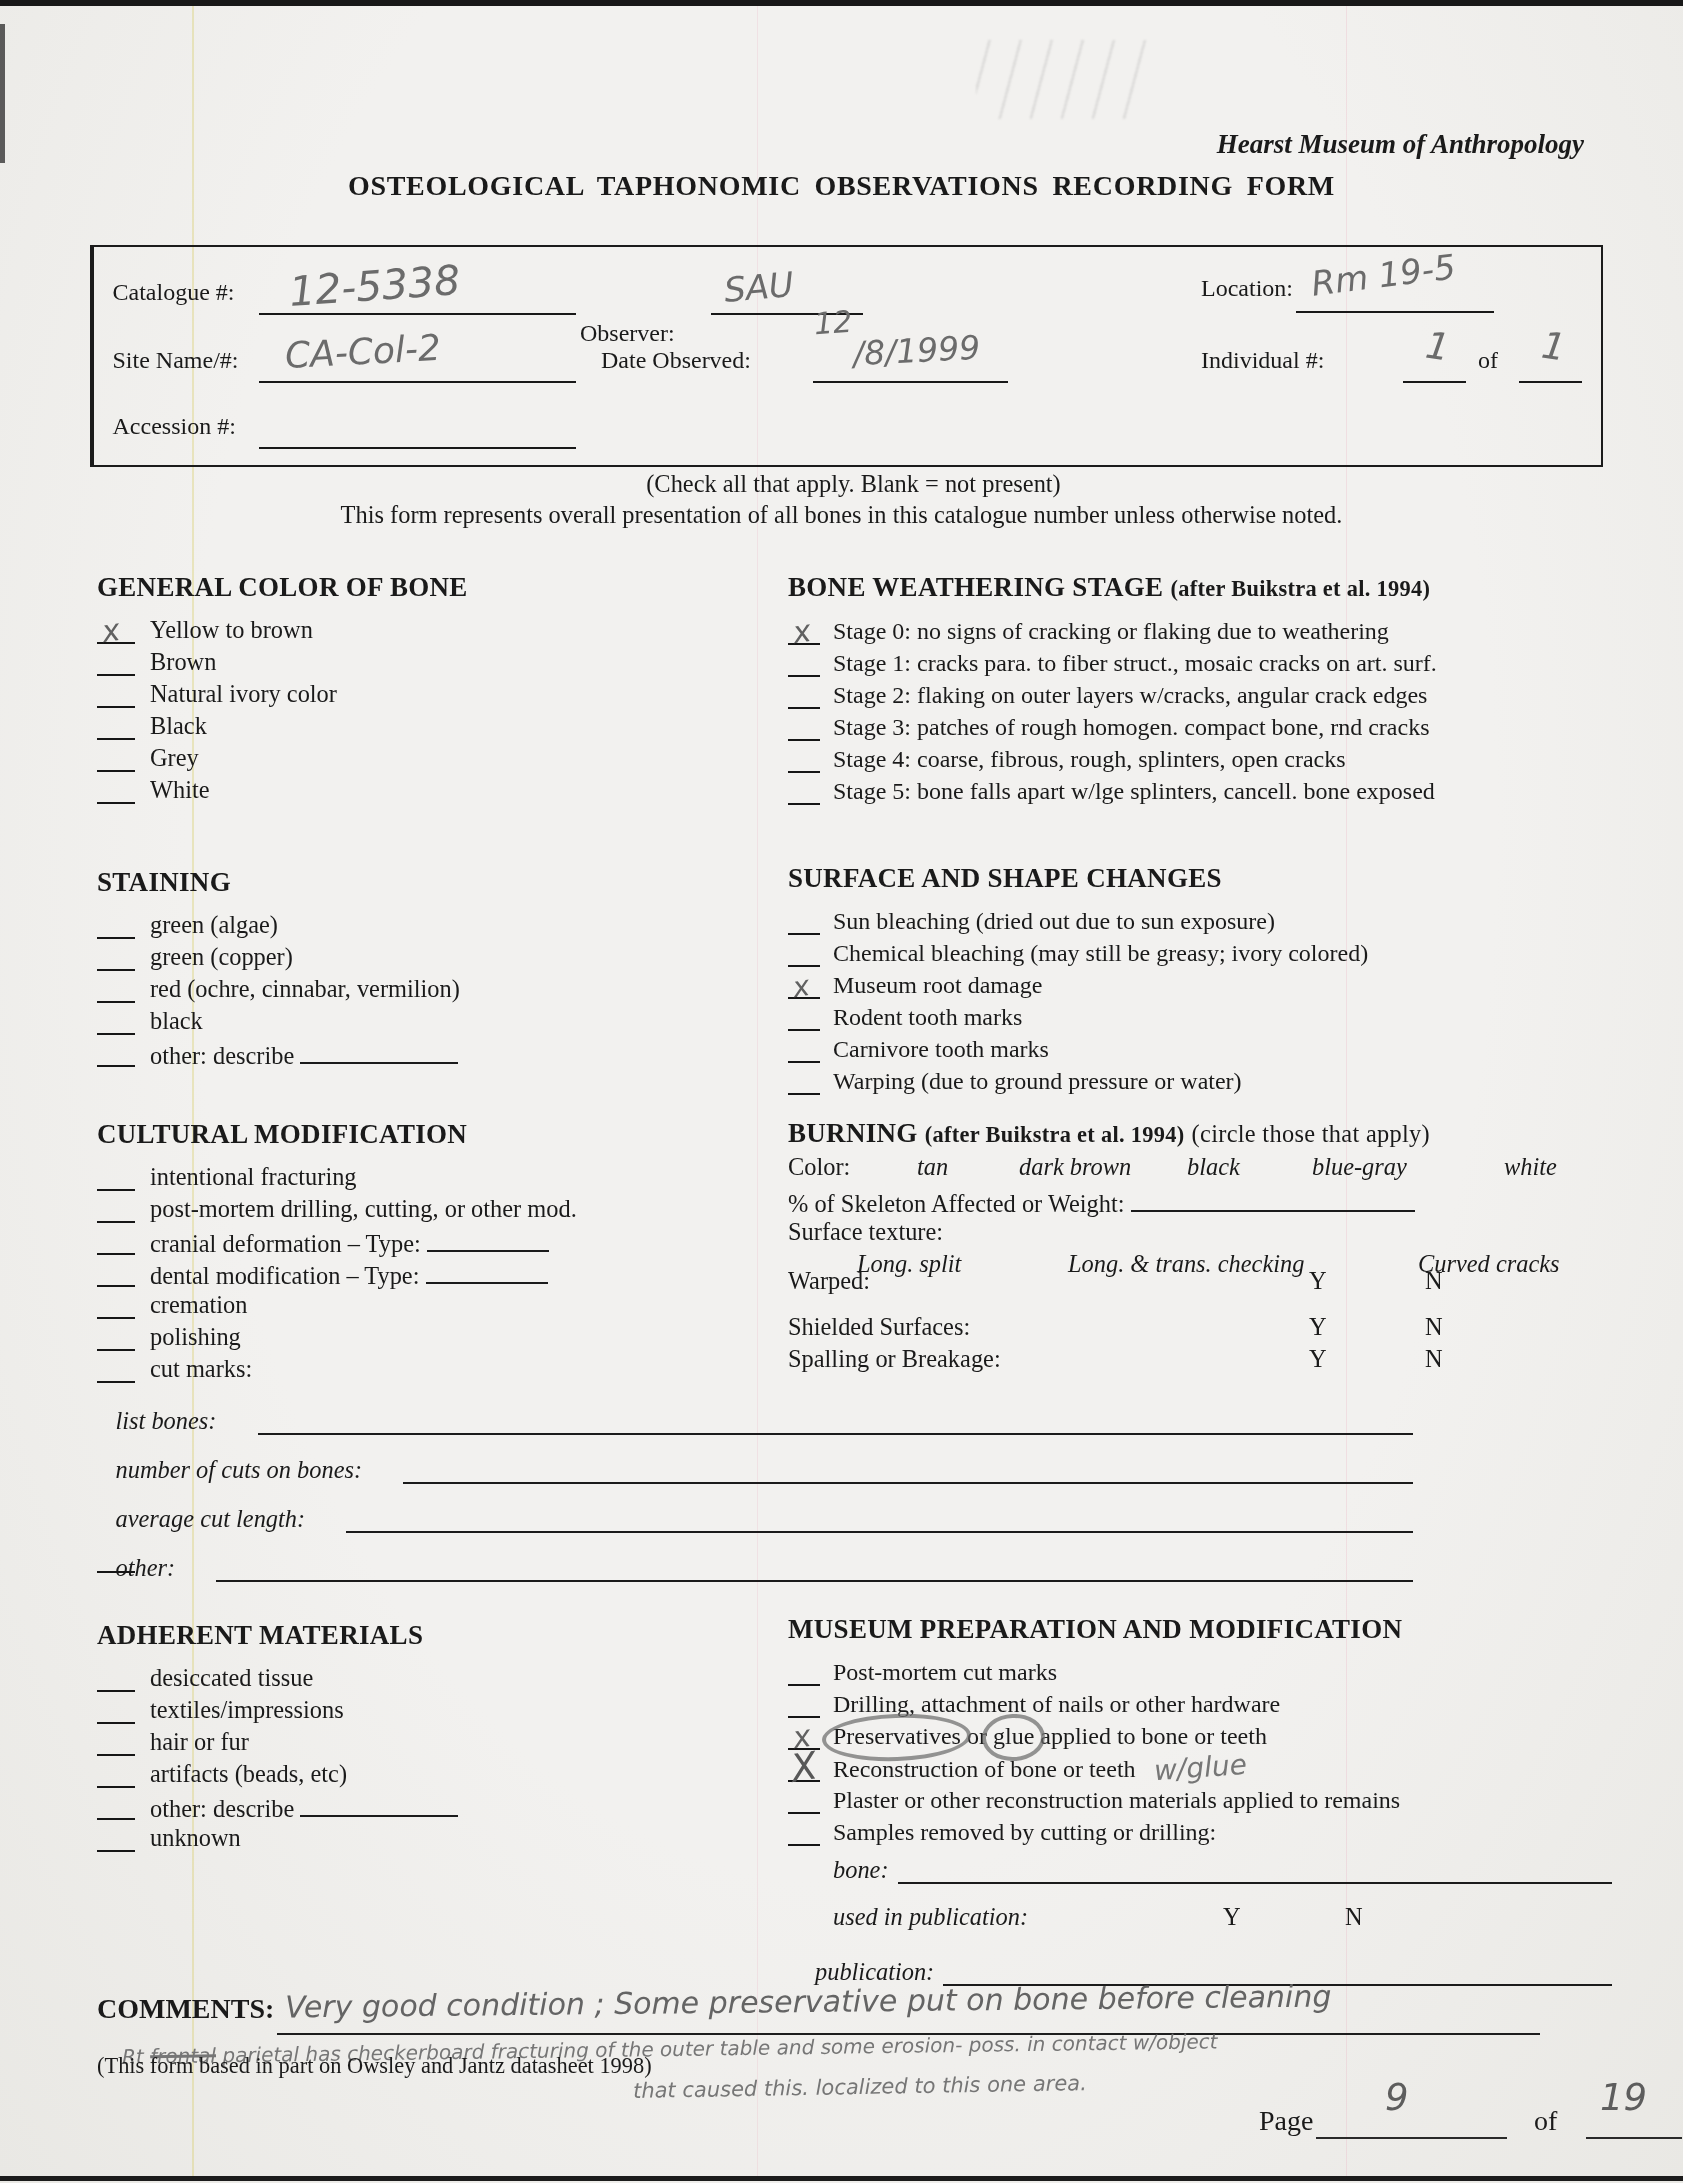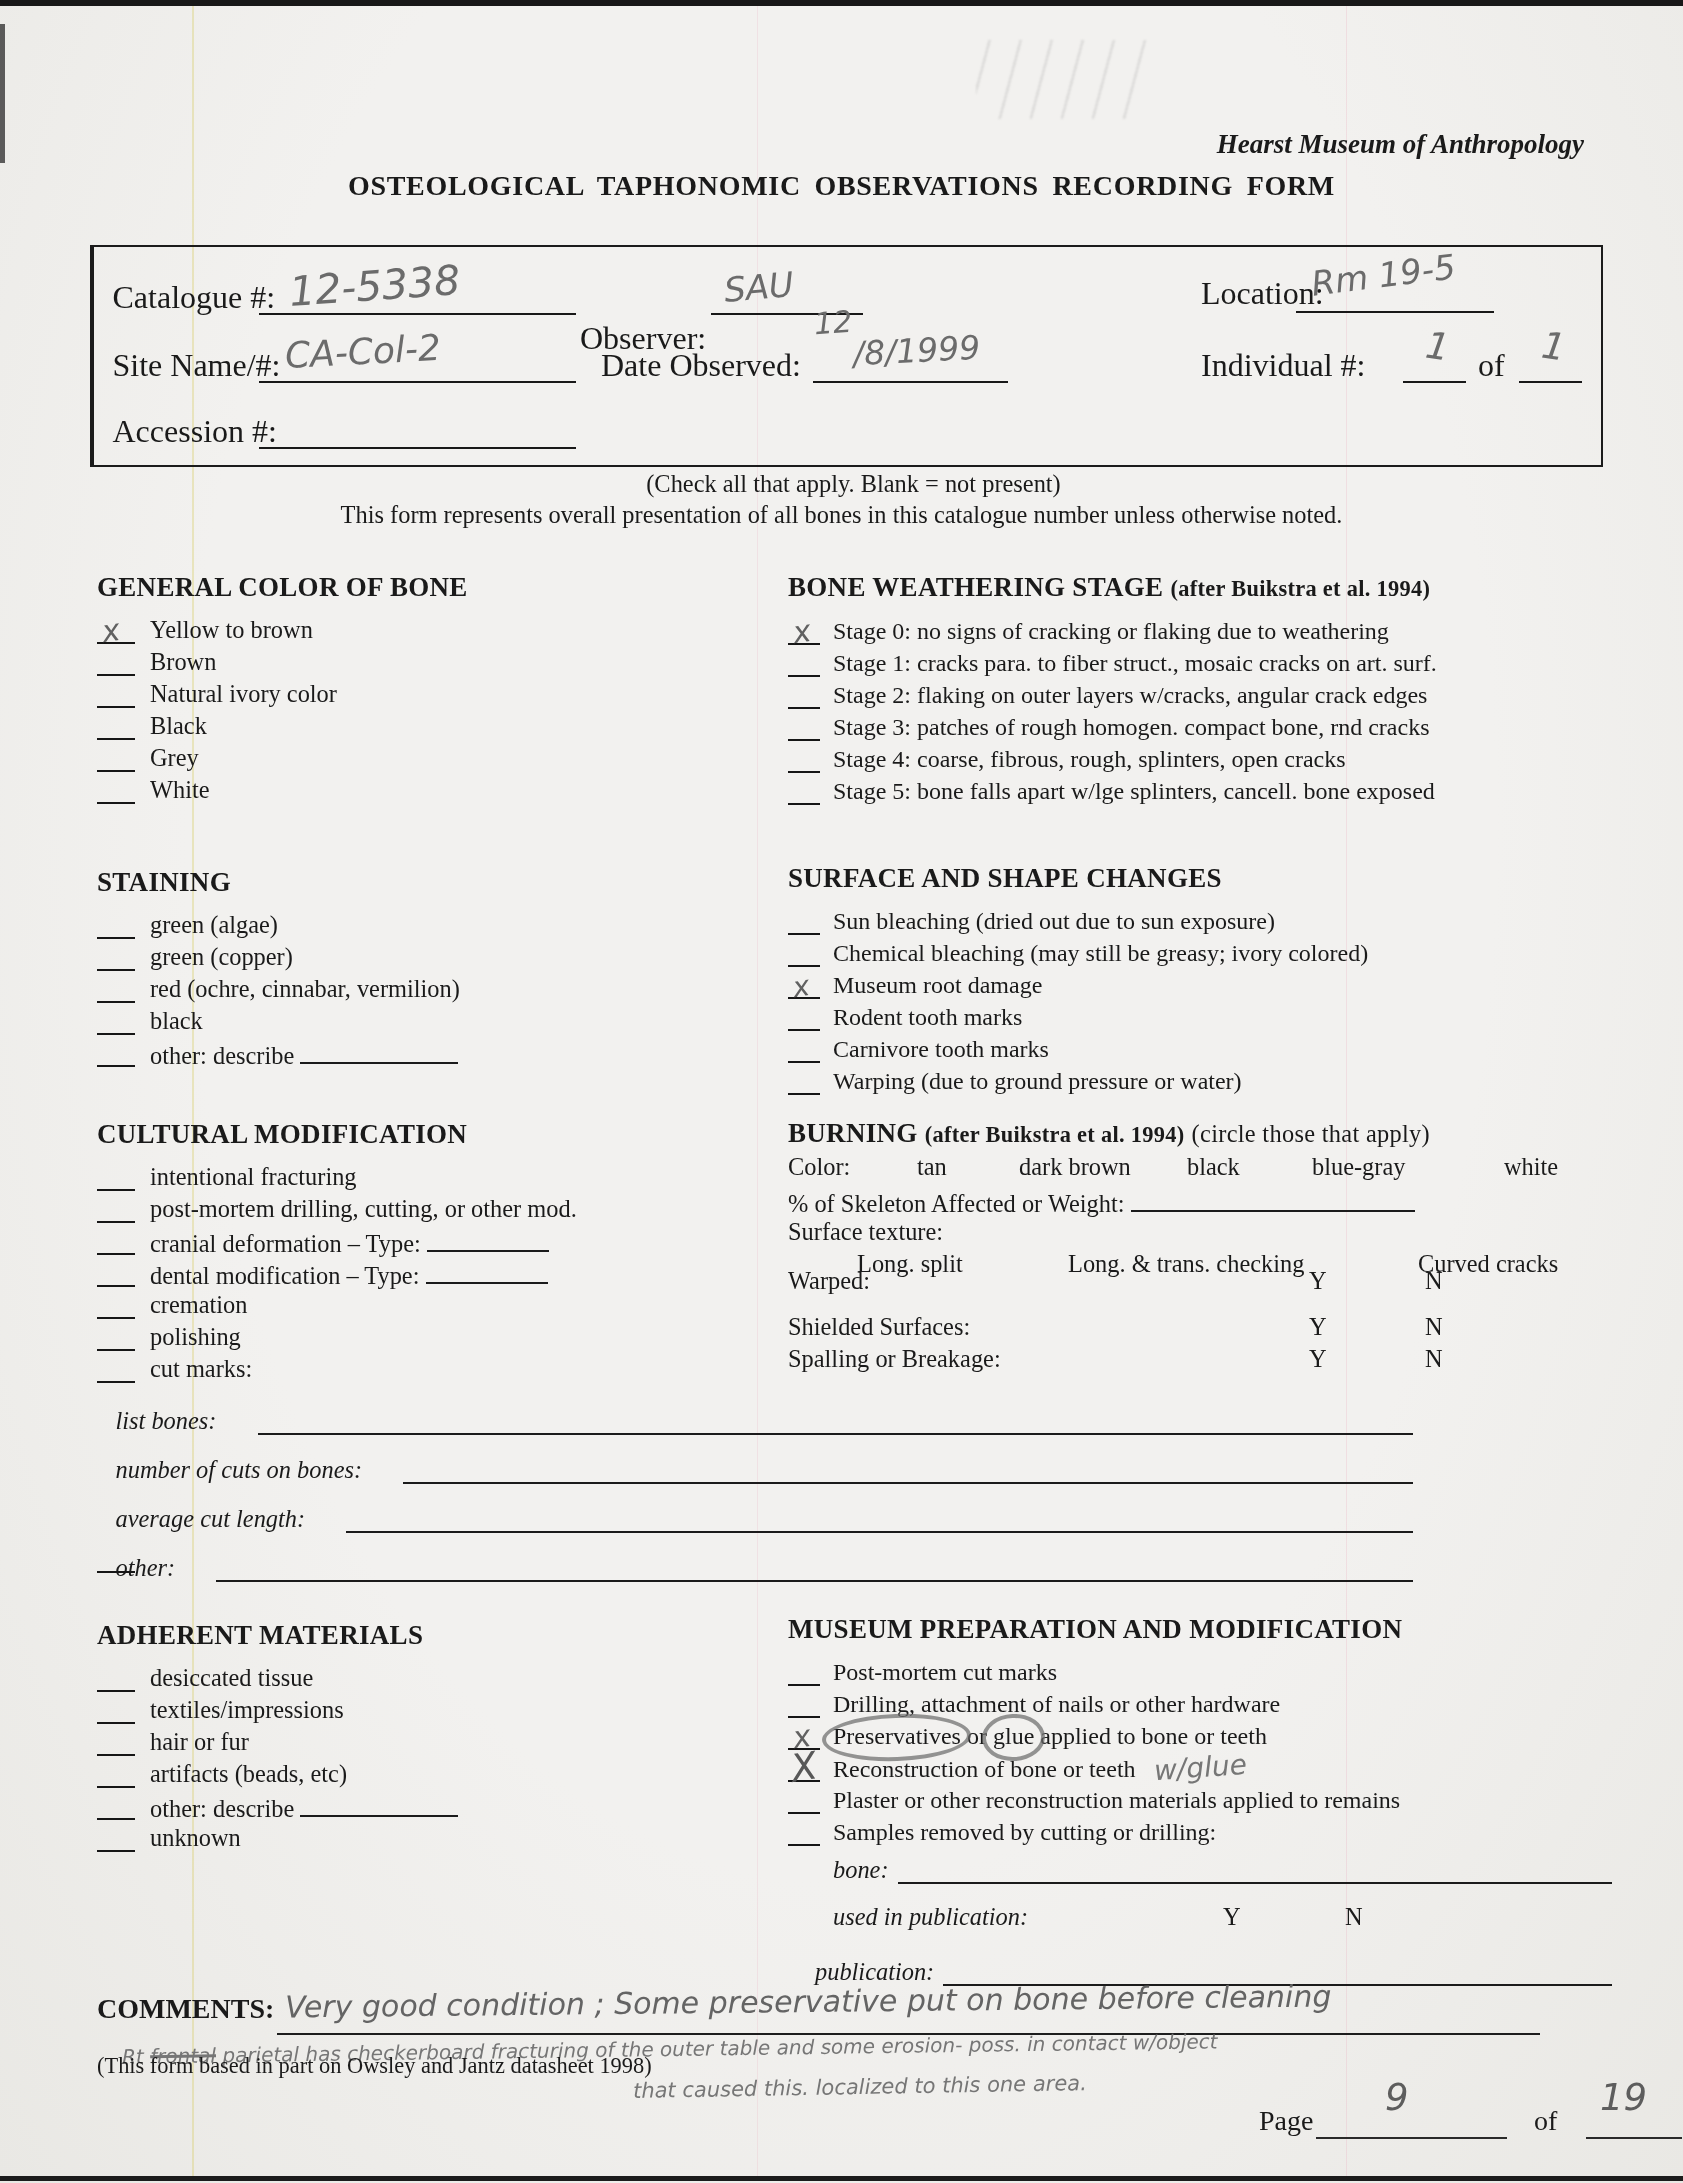--- a/index.html
+++ b/index.html
@@ -19,21 +19,21 @@
   .vline-pink2{left:1346px;top:6px;height:2170px;width:1.3px;background:#e89ab0;opacity:.22;}
   .smudge{left:976px;top:40px;width:171px;height:79px;opacity:.18;filter:blur(1.3px);
           background:repeating-linear-gradient(105deg, transparent 0 12px, #777 12px 14.5px, transparent 14.5px 30px);}
 
   .museum{right:99px;top:129px;font-size:27px;font-style:italic;font-weight:600;}
   .title{left:50%;transform:translateX(-50%);top:170px;font-size:28px;font-weight:bold;
          letter-spacing:0.7px;word-spacing:6px;white-space:nowrap;}
 
   
   .ibox{left:90px;top:245px;width:1507px;height:218px;border:2.6px solid #1b1b1b;border-left-width:4px;}
-  .ibox .lab{position:absolute;font-size:32px;white-space:nowrap;}
+  .ibox .lab{position:absolute;font-size:24px;white-space:nowrap;}
   .ul{position:absolute;border-bottom:2.6px solid #181818;}
   .hw{font-family:"DejaVu Sans", sans-serif;font-style:italic;color:#6b6b6b;white-space:nowrap;}
   .hw2{font-family:"DejaVu Sans", sans-serif;font-style:italic;color:#767676;white-space:nowrap;}
 
   .instr{left:0;width:1683px;text-align:center;font-size:24.4px;}
 
   
   .sec{position:absolute;}
   .sec h2{margin:0 0 13px 0;font-size:27px;line-height:29px;letter-spacing:0.3px;white-space:nowrap;}
   .sec h2 .sub{font-size:22.4px;}
@@ -47,21 +47,21 @@
   .mark.big{font-size:38px;left:2.6px;bottom:-4px;color:#585858;}
   .uline{display:inline-block;border-bottom:2.6px solid #1b1b1b;height:24px;vertical-align:baseline;}
 
   
   .subrow{position:relative;height:49px;width:1316px;display:flex;align-items:flex-end;gap:32px;}
   .subrow .slb{font-size:24.4px;font-style:italic;white-space:nowrap;padding-left:18.5px;line-height:29px;}
   .subrow .fill{flex:1;border-bottom:2.6px solid #1b1b1b;margin-left:9.2px;height:26px;}
 
   
   .brow{position:absolute;white-space:nowrap;font-size:24.4px;}
-  .brow .opt{position:absolute;top:0;}
+  .brow .opt{position:absolute;top:0;font-style:italic;}
 
   .circled{position:relative;display:inline-block;}
   .circled::after{content:"";position:absolute;left:-10.6px;right:-10.6px;top:-6.6px;bottom:-10.6px;
                   border:4px solid rgba(105,105,105,.7);border-radius:50%;transform:rotate(-2deg);}
 
   .struck{text-decoration:line-through;text-decoration-thickness:2.6px;}
 
   .comments-line{left:277px;top:2020px;width:1263px;border-bottom:2.6px solid #1d1d1d;height:13px;}
   .pageline{border-bottom:2.6px solid #2a2a2a;position:absolute;}
 </style>

